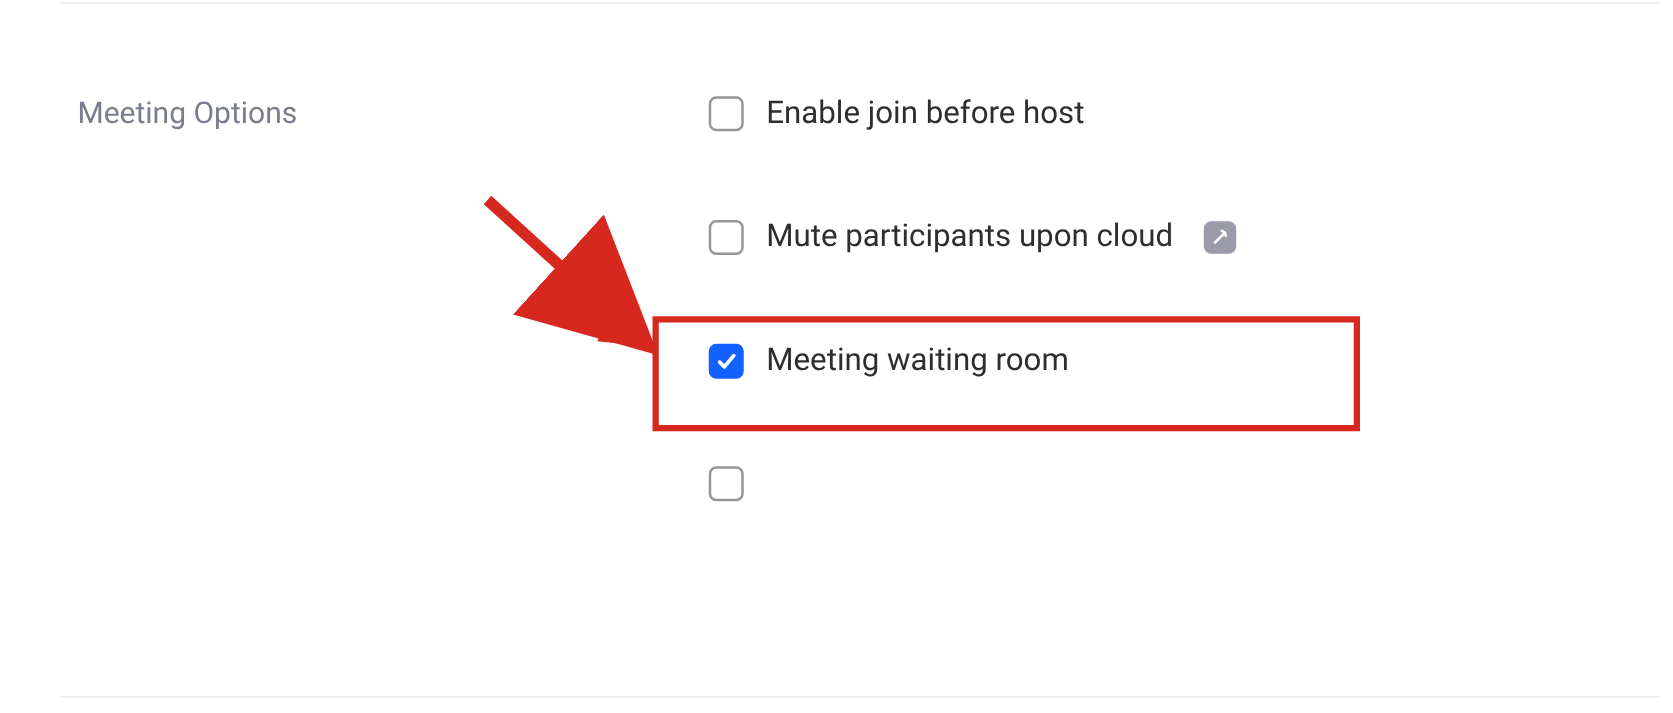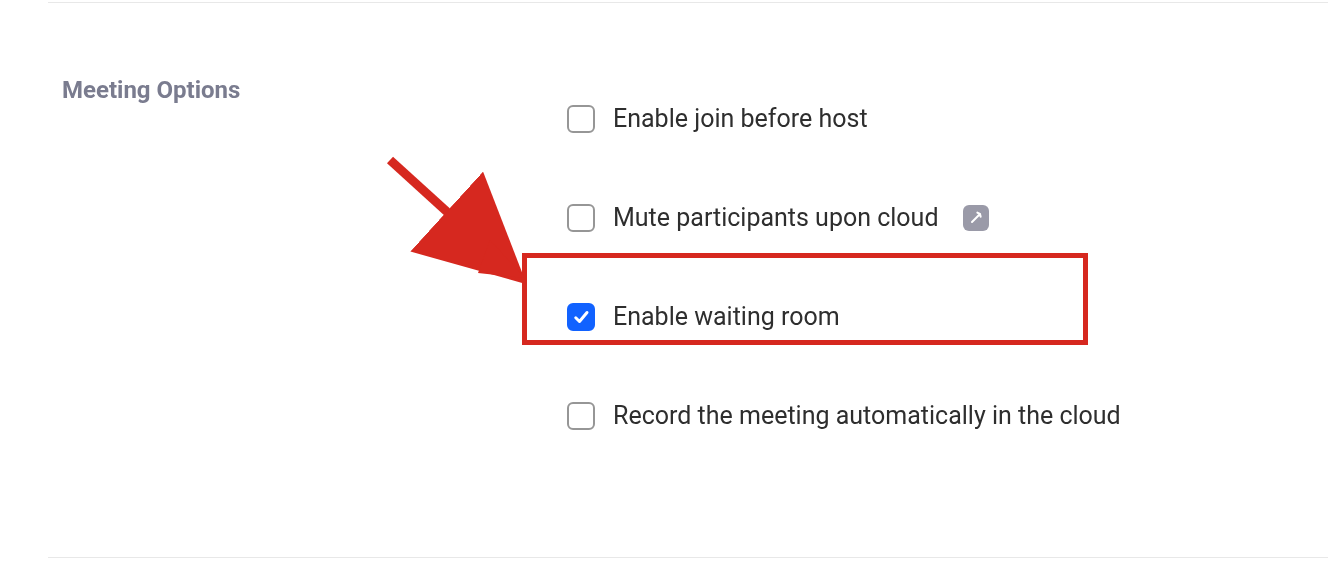--- a/index.html
+++ b/index.html
@@ -28,31 +28,30 @@
       left: 48px;
       right: 10px;
       height: 1px;
       background: #e8e8e8;
     }
     .section-label {
       position: absolute;
       top: 76px;
       left: 62px;
       font-size: 24px;
-      font-weight: 700;
+      font-weight: 400;
       color: #7a7c8f;
     }
     .options-container {
       position: absolute;
       top: 70px;
       left: 567px;
       display: flex;
       flex-direction: column;
       gap: 58px;
-      margin-top: 28px;
     }
     .option-row {
       display: flex;
       align-items: center;
       gap: 18px;
       padding: 6px 0;
     }
     .highlight-box {
       position: absolute;
       top: 253px;
@@ -134,27 +133,26 @@
       </svg>
     </span>
   </div>
 
   <div class="option-row">
     <div class="checkbox checked">
       <svg viewBox="0 0 24 24" fill="none" stroke="#ffffff" stroke-width="4" stroke-linecap="round" stroke-linejoin="round">
         <polyline points="5 13 10 18 20 6"></polyline>
       </svg>
     </div>
-    <span class="option-label">Enable waiting room</span>
+    <span class="option-label">Meeting waiting room</span>
   </div>
 
 
   <div class="option-row">
     <div class="checkbox unchecked"></div>
-    <span class="option-label">Record the meeting automatically in the cloud</span>
   </div>
 
 </div>
 
 <div class="highlight-box"></div>
 
 <svg class="arrow" width="170" height="150" viewBox="0 0 170 150">
   <defs>
     <marker id="arrowhead" markerWidth="12" markerHeight="12" refX="8" refY="6" orient="auto">
       <polygon points="0 0, 12 6, 0 12" fill="#d6281f"></polygon>

